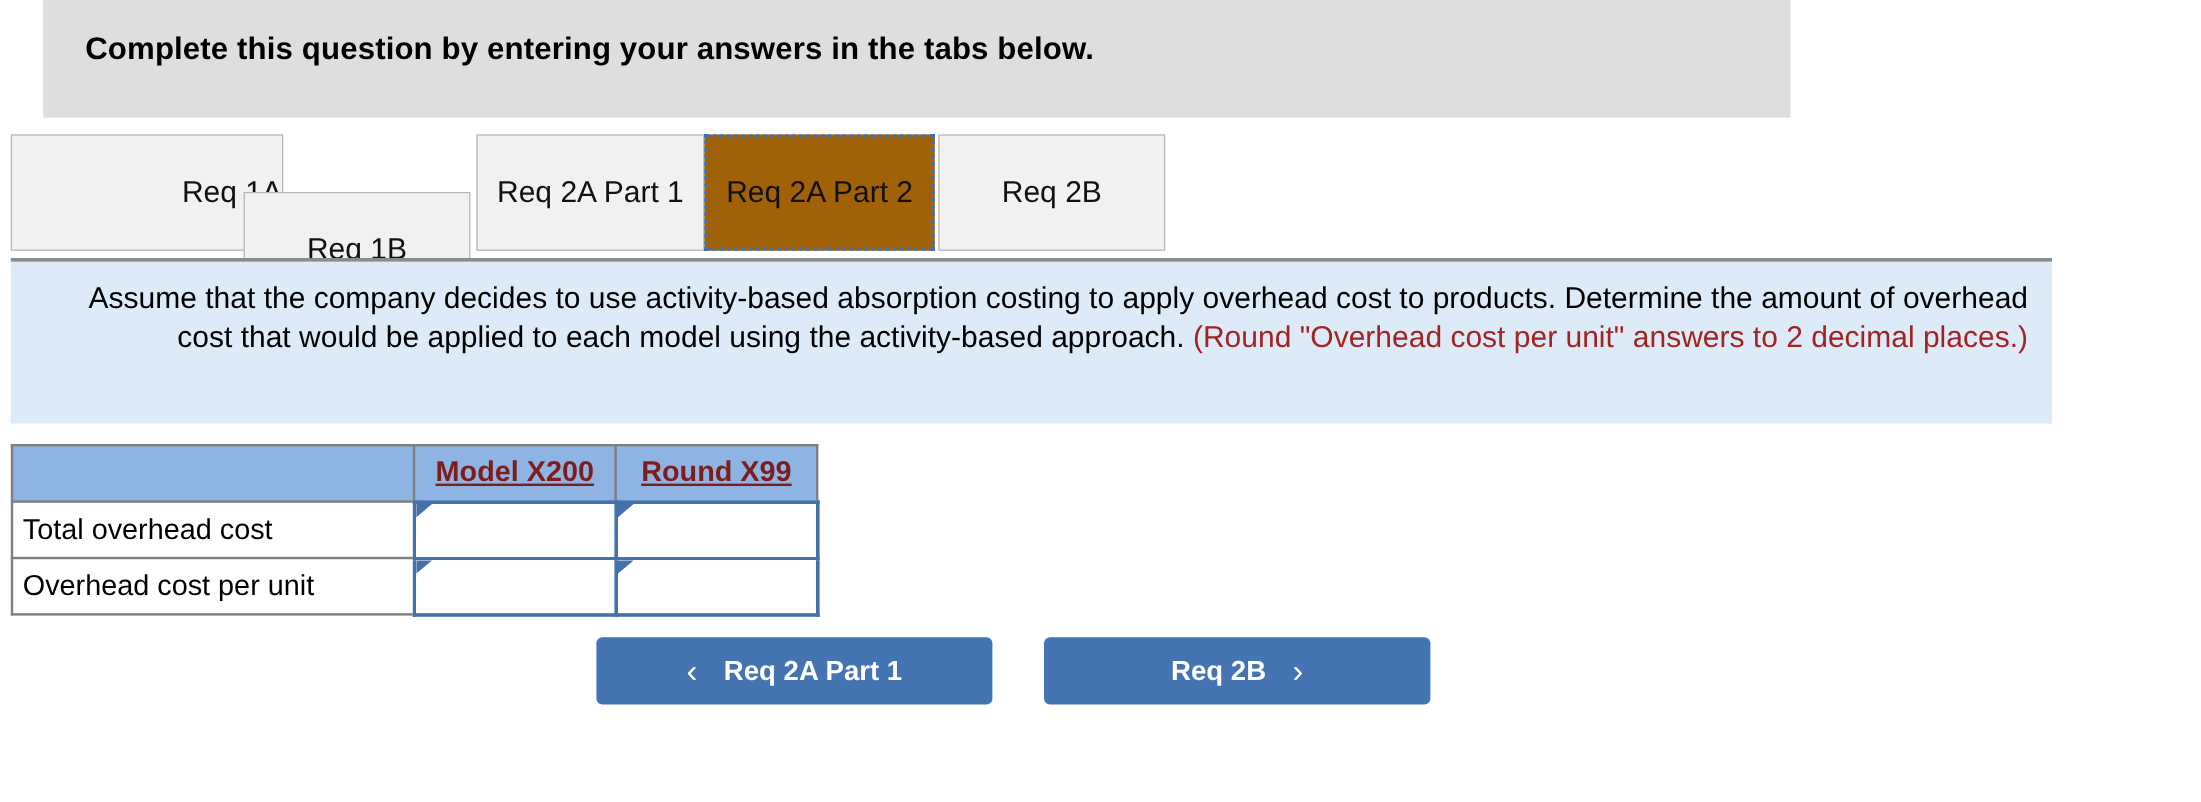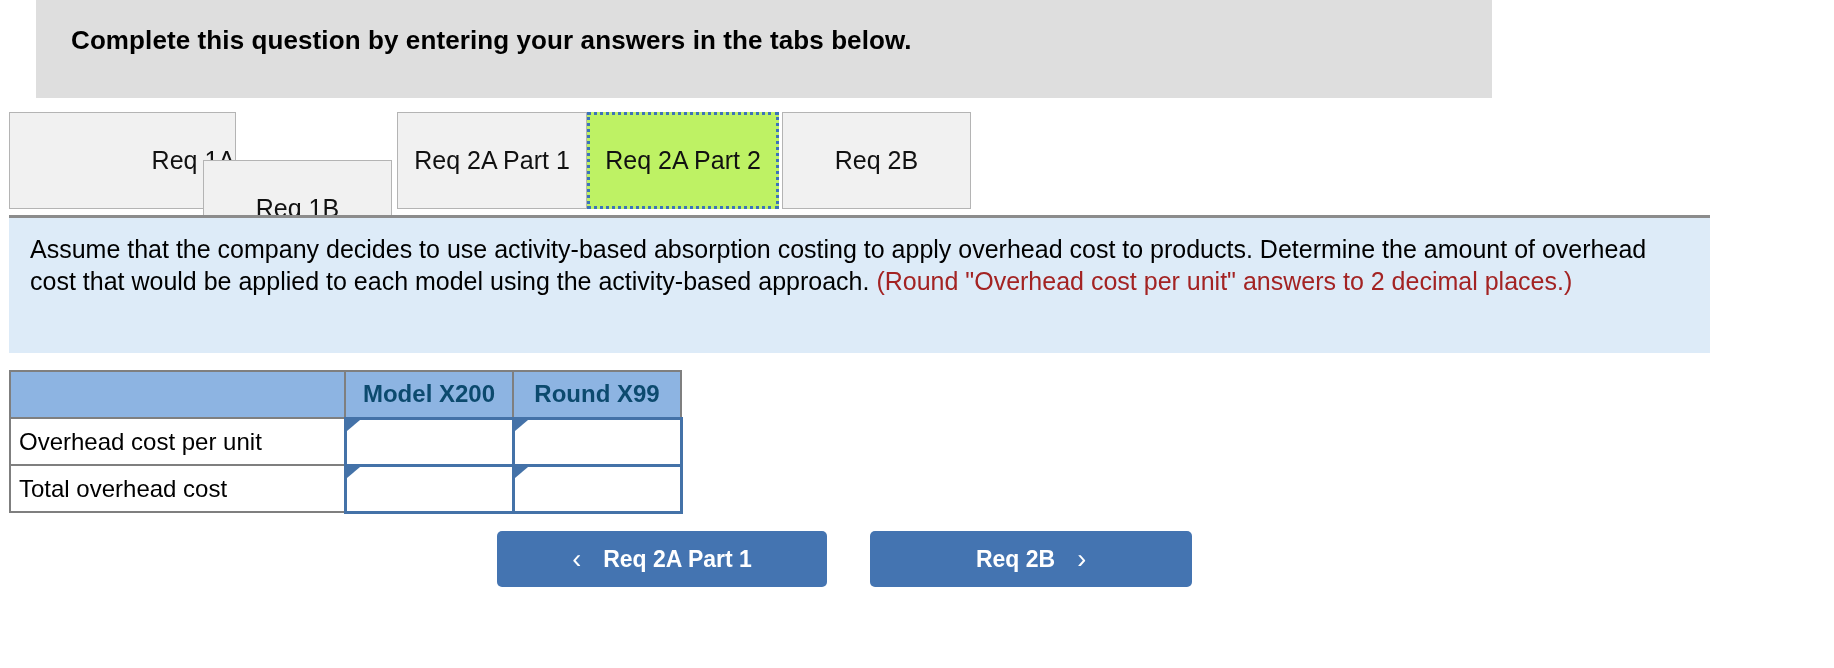--- a/index.html
+++ b/index.html
@@ -53,21 +53,21 @@
     border: 1px solid #b4b4b4;
     box-sizing: border-box;
     display: flex;
     align-items: center;
     justify-content: center;
     font-size: 25px;
     color: #111111;
     white-space: nowrap;
   }
   .tab.active {
-    background: #bef264;
+    background: #a16207;
     border: 3px dotted #3c73b9;
     z-index: 5;
   }
   .tab-label { pointer-events: none; }
 
   
   .instr {
     position: absolute;
     left: 9px;
     top: 215px;
@@ -78,20 +78,21 @@
     box-sizing: border-box;
   }
   .instr-text {
     position: absolute;
     left: 21px;
     top: 15px;
     width: 1660px;
     font-size: 25px;
     line-height: 32px;
     color: #000000;
+    text-align: right;
   }
   .instr-red { color: #a32323; }
 
   
   .tbl {
     position: absolute;
     left: 9px;
     top: 370px;
     border-collapse: collapse;
     table-layout: fixed;
@@ -103,23 +104,24 @@
     box-sizing: border-box;
   }
   .col-label { width: 335px; }
   .col-val   { width: 168px; }
 
   .tbl thead th {
     height: 47px;
     background: #8db4e2;
     font-size: 24px;
     font-weight: bold;
-    color: #0c4a6e;
+    color: #7f1d1d;
     text-align: center;
     vertical-align: middle;
+    text-decoration: underline;
   }
   .tbl thead th.blank { background: #8db4e2; }
 
   .tbl tbody td.rowlabel {
     height: 47px;
     background: #ffffff;
     font-size: 24px;
     text-align: left;
     vertical-align: middle;
     padding-left: 8px;
@@ -208,26 +210,26 @@
   </colgroup>
   <thead>
     <tr>
       <th class="blank"></th>
       <th>Model X200</th>
       <th>Round X99</th>
     </tr>
   </thead>
   <tbody id="tbody">
       <tr>
-        <td class="rowlabel">Overhead cost per unit</td>
+        <td class="rowlabel">Total overhead cost</td>
         <td class="inputcell"><span class="cellflag"></span><span></span></td>
         <td class="inputcell"><span class="cellflag"></span><span></span></td>
       </tr>
       <tr>
-        <td class="rowlabel">Total overhead cost</td>
+        <td class="rowlabel">Overhead cost per unit</td>
         <td class="inputcell"><span class="cellflag"></span><span></span></td>
         <td class="inputcell"><span class="cellflag"></span><span></span></td>
       </tr>
     </tbody>
 </table>
 
 <button class="navbtn btn-prev">
   <span class="chev">‹</span>
   <span>Req 2A Part 1</span>
 </button>

